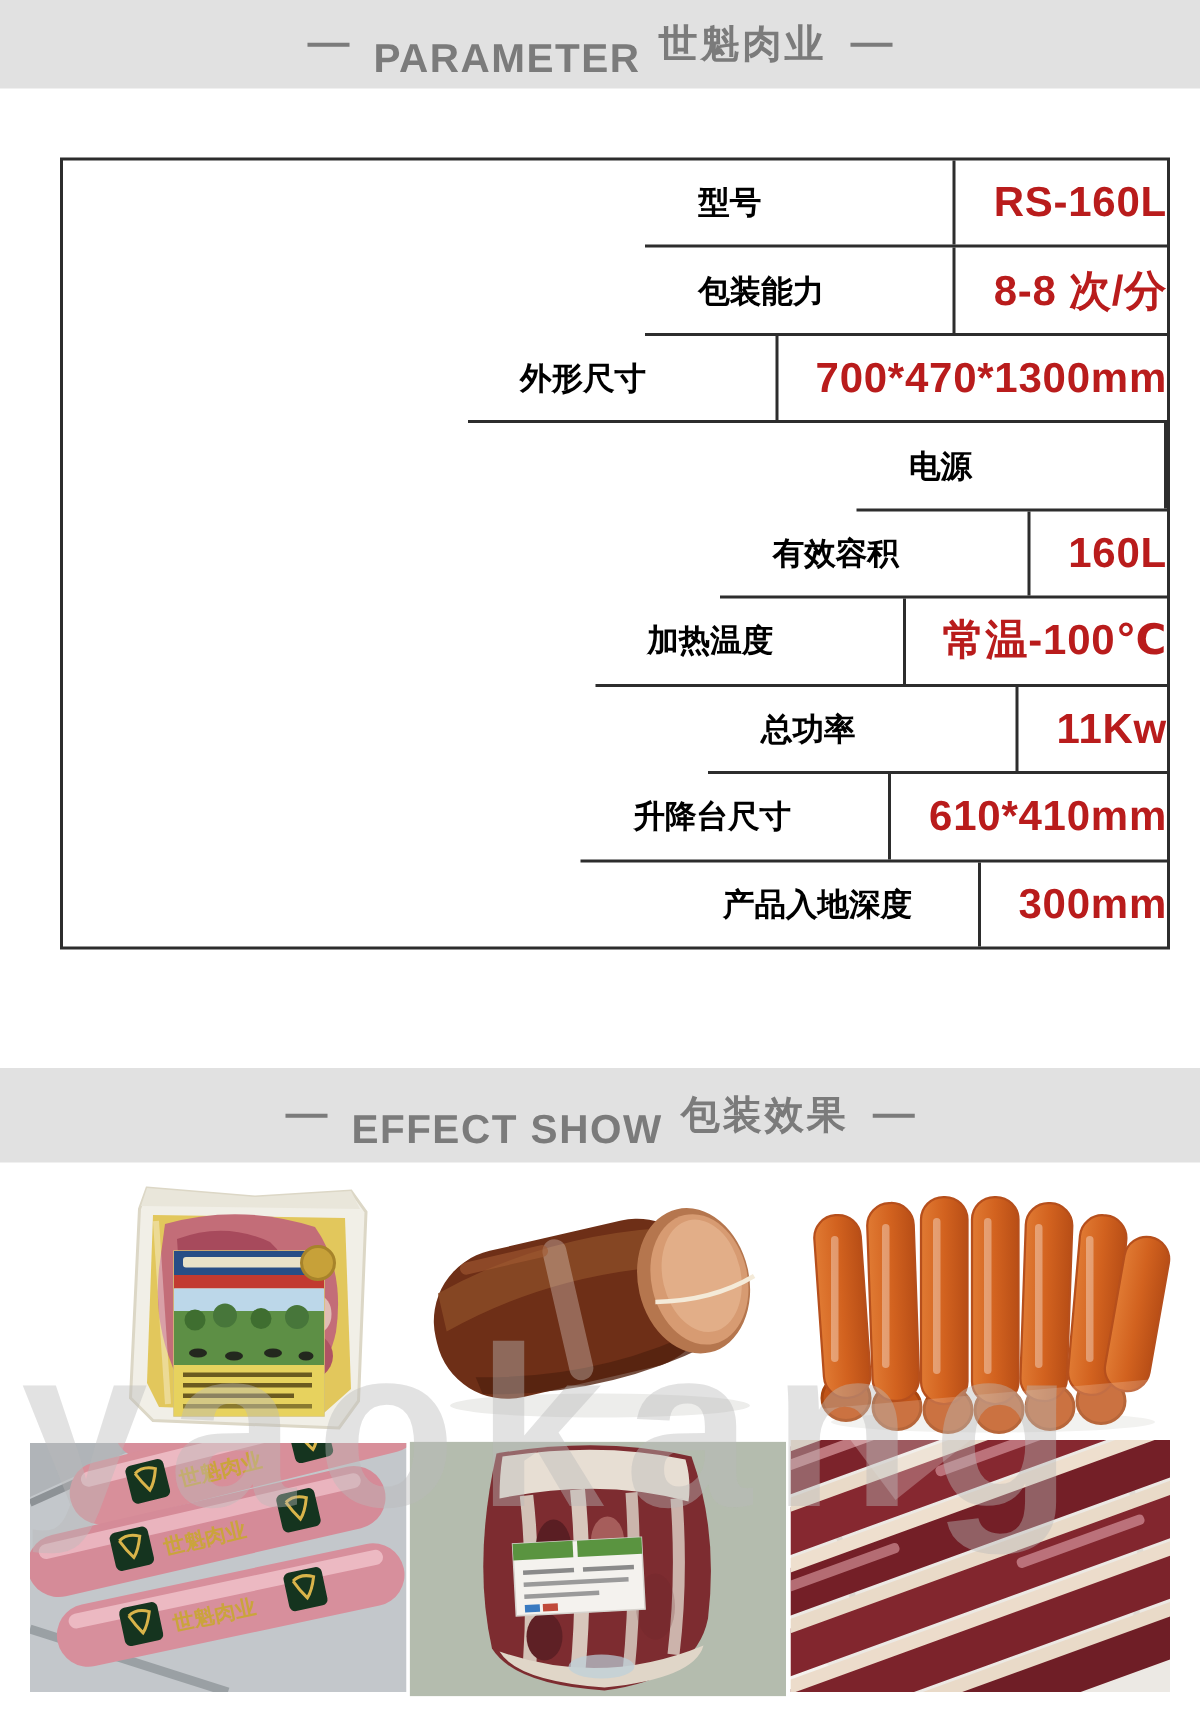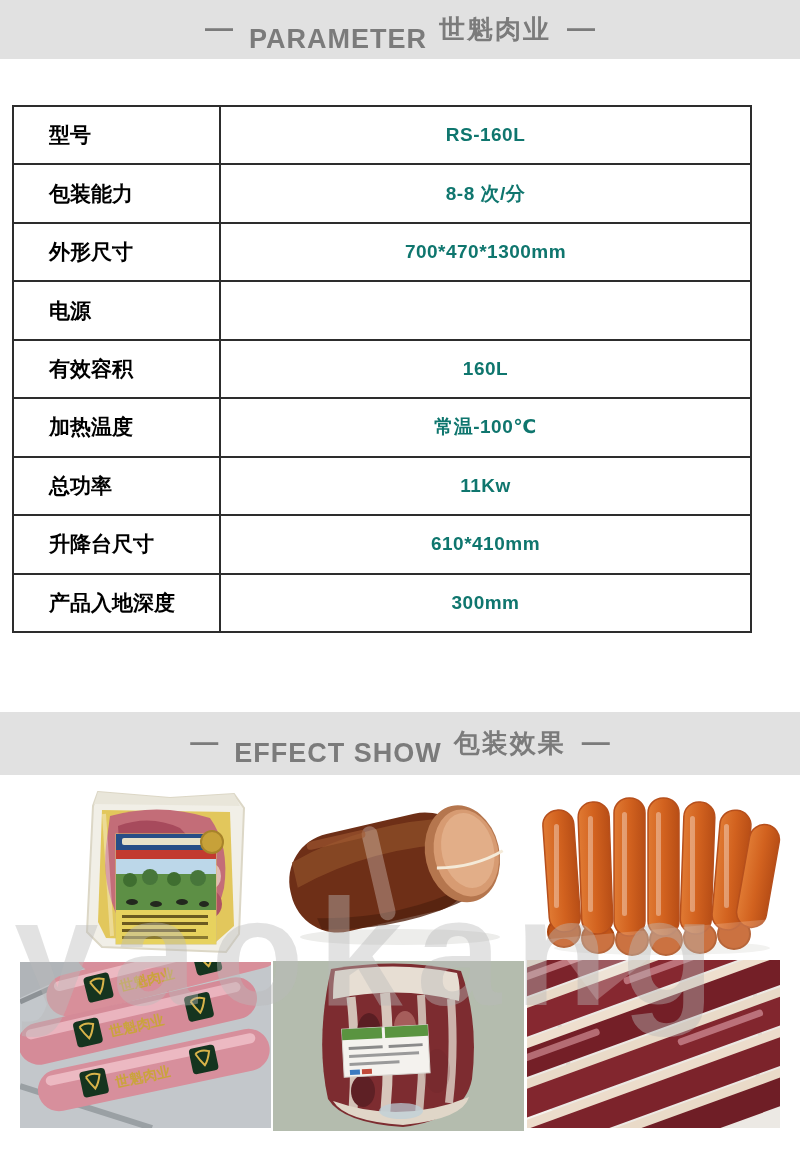--- a/index.html
+++ b/index.html
@@ -17,34 +17,34 @@
     color:#7b7b7b;font-weight:bold;
   }
   .band-parameter{top:0;height:59px;}
   .band-effect{top:712px;height:63px;}
   .band .dash{font-size:28px;margin:0 16px;position:relative;top:-2px;}
   .band .t-en{font-size:27px;letter-spacing:1px;margin-right:12px;margin-top:20px;}
   .band .t-zh{font-size:26px;letter-spacing:2px;}
 
   
   .spec-table{
-    position:absolute;left:12px;top:105px;width:740px;height:528px;
+    position:absolute;left:40px;top:105px;width:740px;height:528px;
     border:2px solid #2d2d2d;box-sizing:border-box;
-    display:flex;flex-direction:column;background:#fff;
+    display:flex;flex-direction:column;background:#fff;align-items:flex-end;
   }
   .t-row{flex:1;display:flex;box-sizing:border-box;}
   .t-row:not(:last-child){border-bottom:2px solid #2d2d2d;}
   .t-label{
     width:207px;box-sizing:border-box;border-right:2px solid #2d2d2d;
     display:flex;align-items:center;padding-left:35px;
     font-size:21px;font-weight:bold;color:#000;
   }
   .t-value{
     flex:1;display:flex;align-items:center;justify-content:center;
-    font-size:19px;font-weight:bold;color:#0f766e;letter-spacing:0.5px;
+    font-size:28px;font-weight:bold;color:#b91c1c;letter-spacing:0.5px;padding-left:25px;
   }
 
   
   .photo{position:absolute;overflow:hidden;}
   .photo svg{display:block;width:100%;height:100%;}
   .ph1{left:58px;top:786px;width:214px;height:176px;}
   .ph2{left:278px;top:788px;width:247px;height:160px;}
   .ph3{left:538px;top:790px;width:247px;height:170px;}
   .ph4{left:20px;top:962px;width:251px;height:166px;}
   .ph5{left:273px;top:961px;width:251px;height:170px;}

